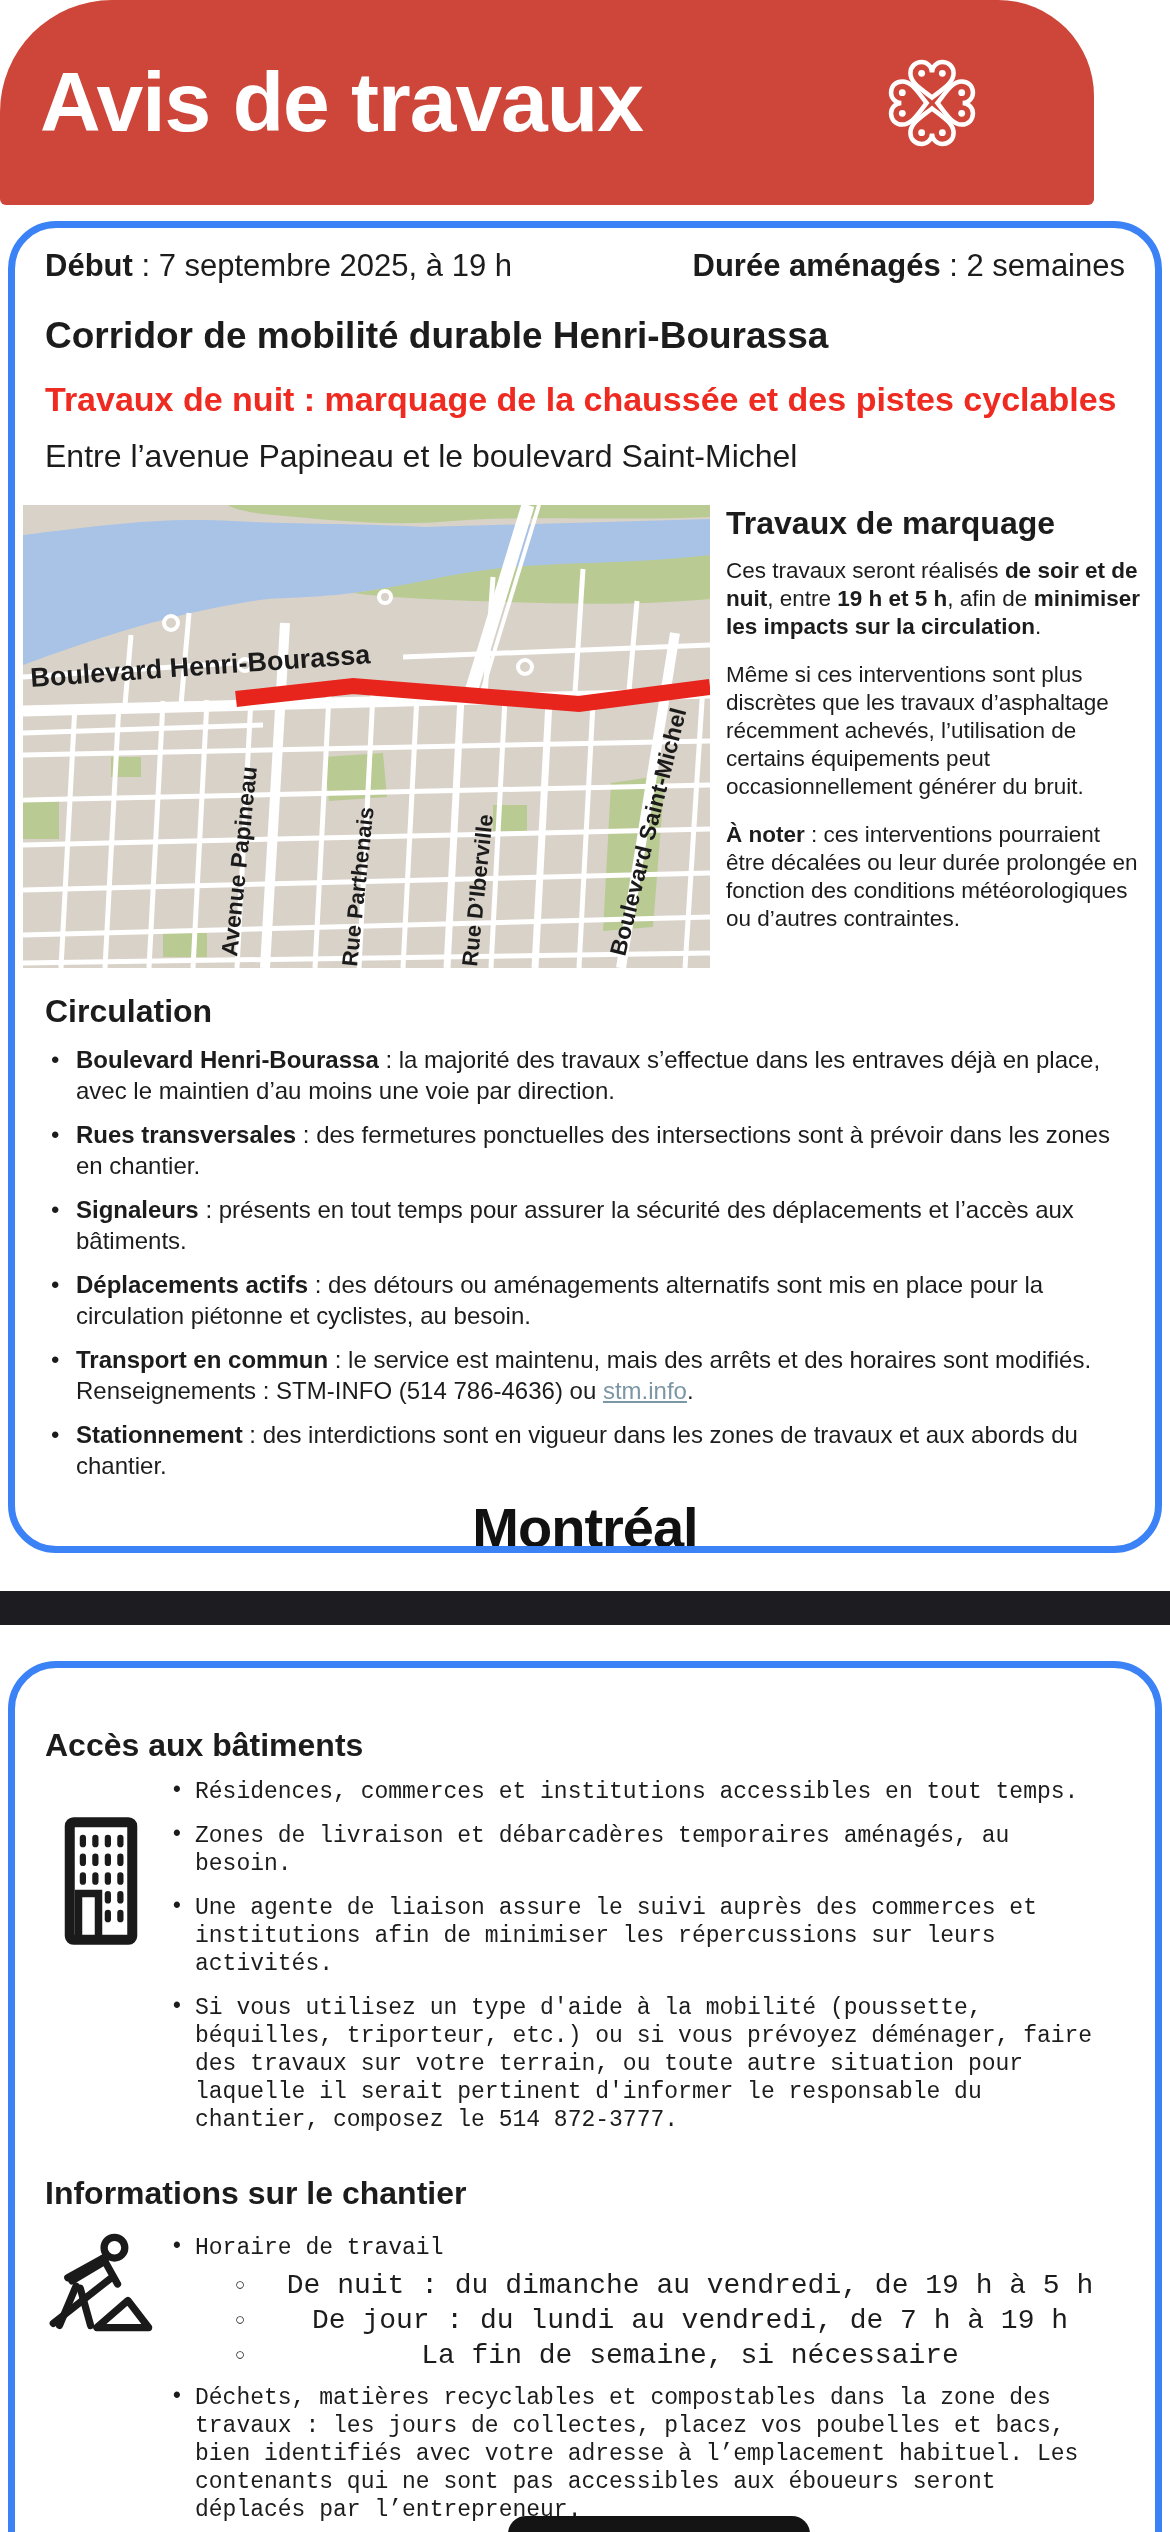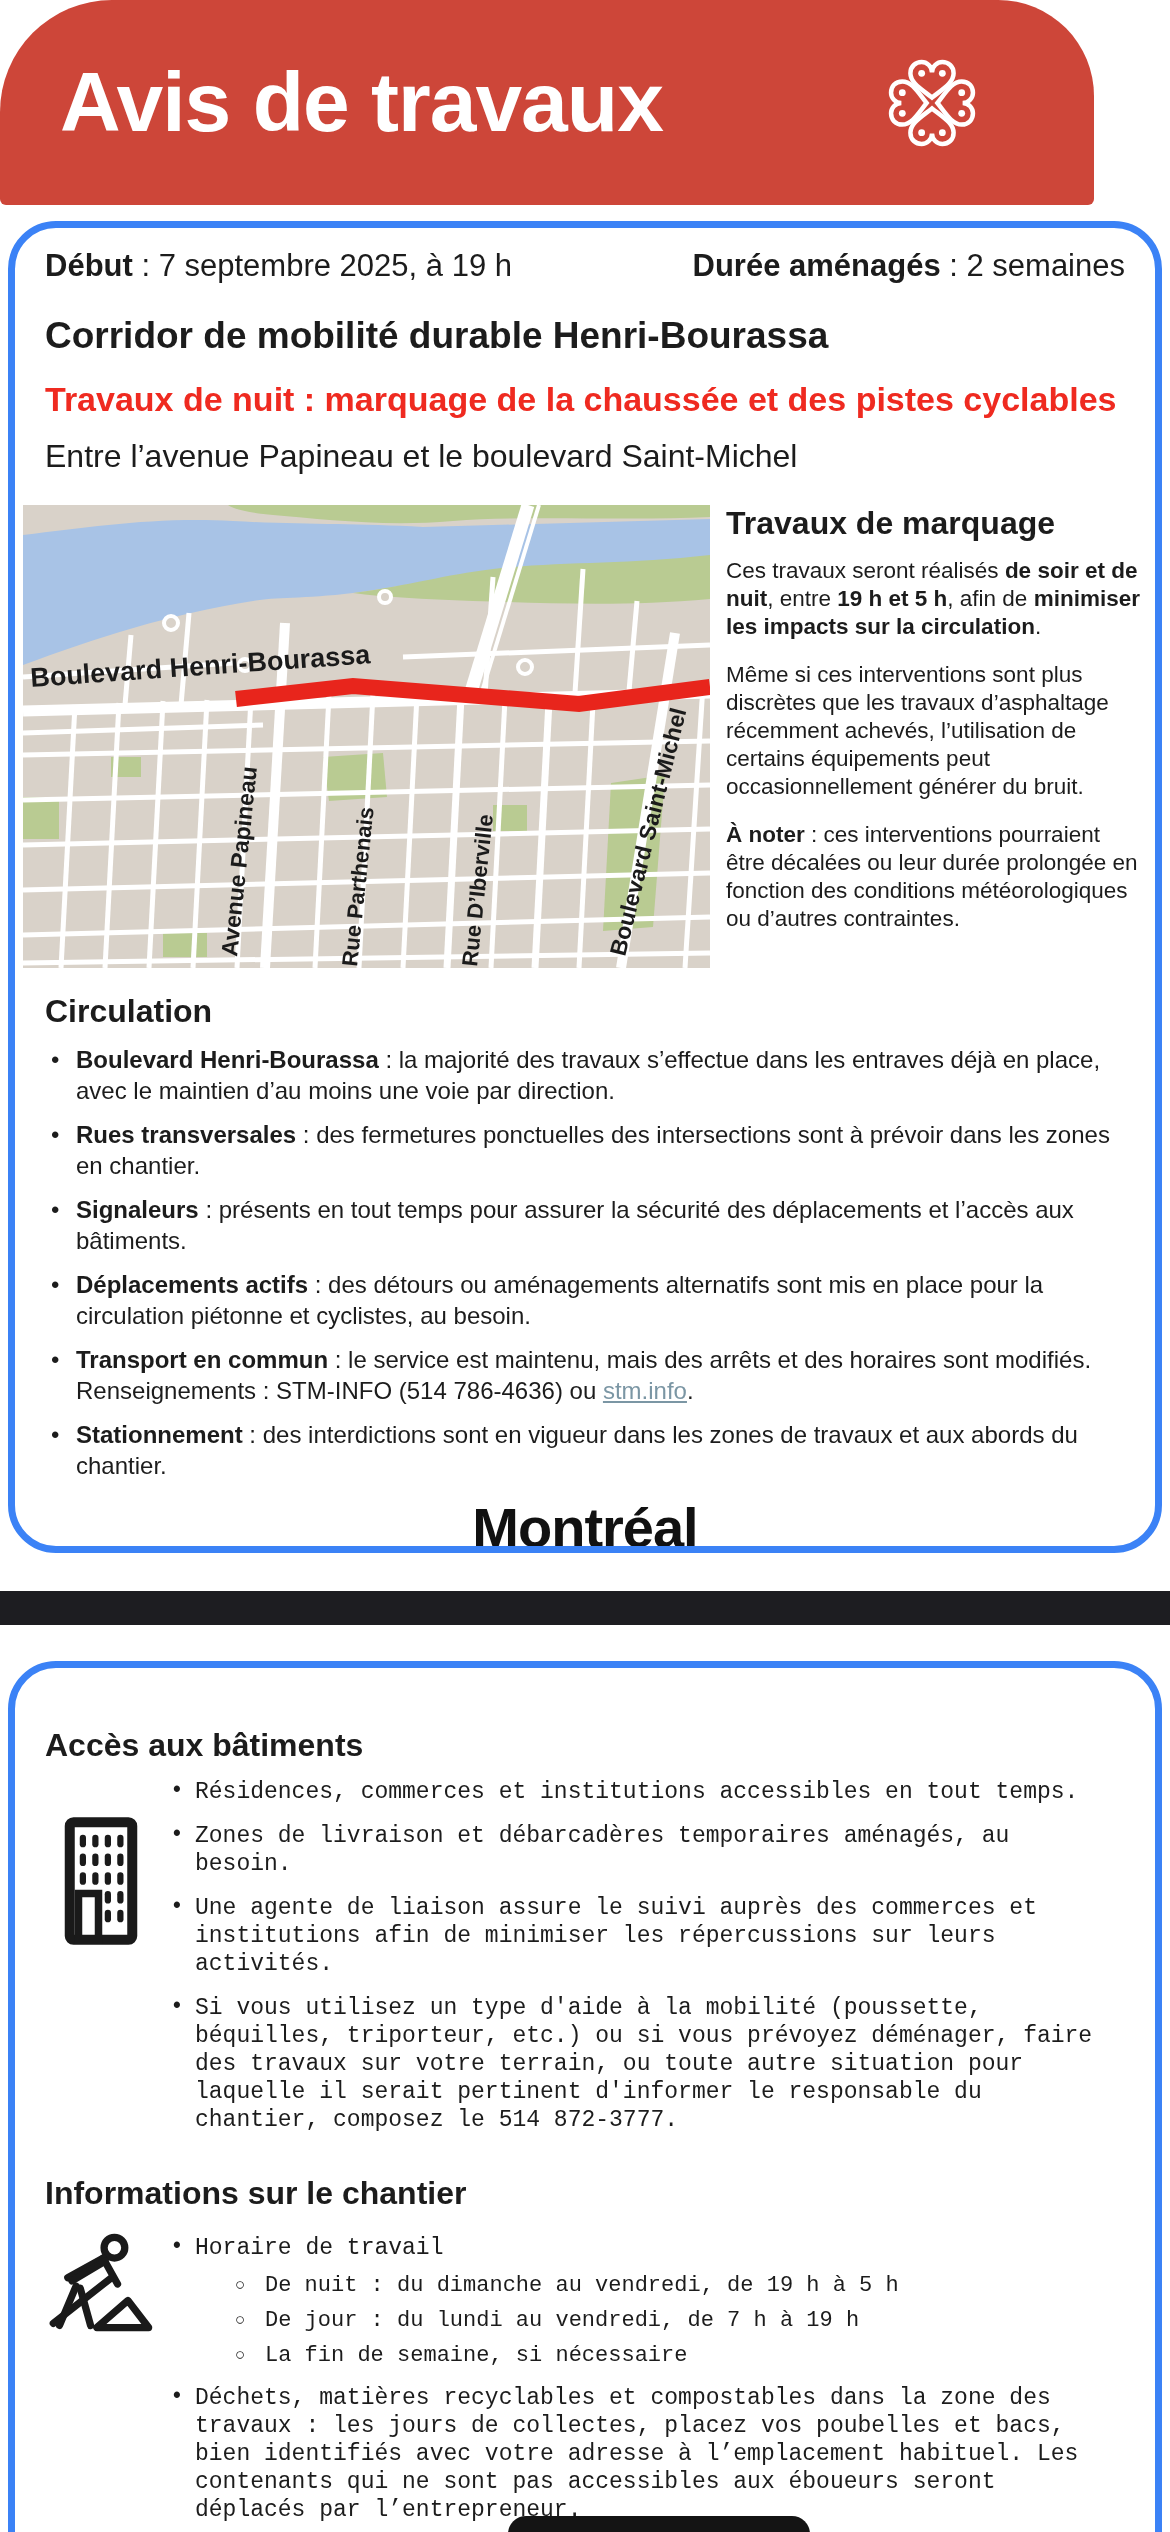--- a/index.html
+++ b/index.html
@@ -11,21 +11,21 @@
     -webkit-font-smoothing:antialiased;
   }
   .b{font-weight:bold;}
   .link{color:#7b96a4;text-decoration:underline;}
 
   
   .banner{
     width:1094px;height:205px;background:#cd4639;
     border-radius:112px 96px 6px 6px;
     display:flex;align-items:center;justify-content:space-between;
-    box-sizing:border-box;padding:0 117px 0 60px;
+    box-sizing:border-box;padding:0 117px 0 40px;
   }
   .banner h1{margin:0;font-size:84px;font-weight:bold;color:#ffffff;letter-spacing:-1px;}
   .banner .rosette{width:90px;height:90px;}
 
   
   .card{
     margin:0 8px;border:7px solid #3b82f6;border-radius:48px;background:#fff;
     box-sizing:border-box;
   }
   .card1{margin-top:16px;height:1332px;padding:18px 0 24px;overflow:hidden;}
@@ -57,21 +57,21 @@
   .break-bar{width:1170px;height:34px;background:#1d1d21;margin-top:38px;}
 
   .icon-row{display:flex;margin-top:12px;font-family:Liberation Mono, monospace;}
   .icon-col{width:150px;flex:none;display:flex;justify-content:flex-start;}
   .icon-col .building{width:76px;height:130px;margin-left:48px;margin-top:38px;}
   .icon-col .worker{width:114px;height:104px;margin-left:30px;margin-top:6px;}
   .icon-text{flex:1;padding-right:40px;}
   .bullets2 li{position:relative;padding-left:30px;font-size:23px;line-height:28px;margin-bottom:16px;}
   .bullets2 li::before{content:"•";position:absolute;left:5px;top:-1px;font-size:23px;}
   .subs{margin:10px 0 4px 70px;}
-  .subs li{position:relative;padding-left:30px;font-size:22px;line-height:28px;margin-bottom:7px;}
+  .subs li{position:relative;padding-left:30px;font-size:28px;line-height:28px;margin-bottom:7px;text-align:center;}
   .subs li::before{content:"○";position:absolute;left:0;top:0;font-size:17px;line-height:28px;}
 
   .team-p{margin:12px 0 0;font-size:24px;line-height:28.5px;}
 
   .bottom-redaction{
     position:absolute;left:508px;top:2516px;width:302px;height:40px;
     background:#141414;border-radius:18px;
   }
   svg text{font-family:"Liberation Sans",sans-serif;}
 </style>

